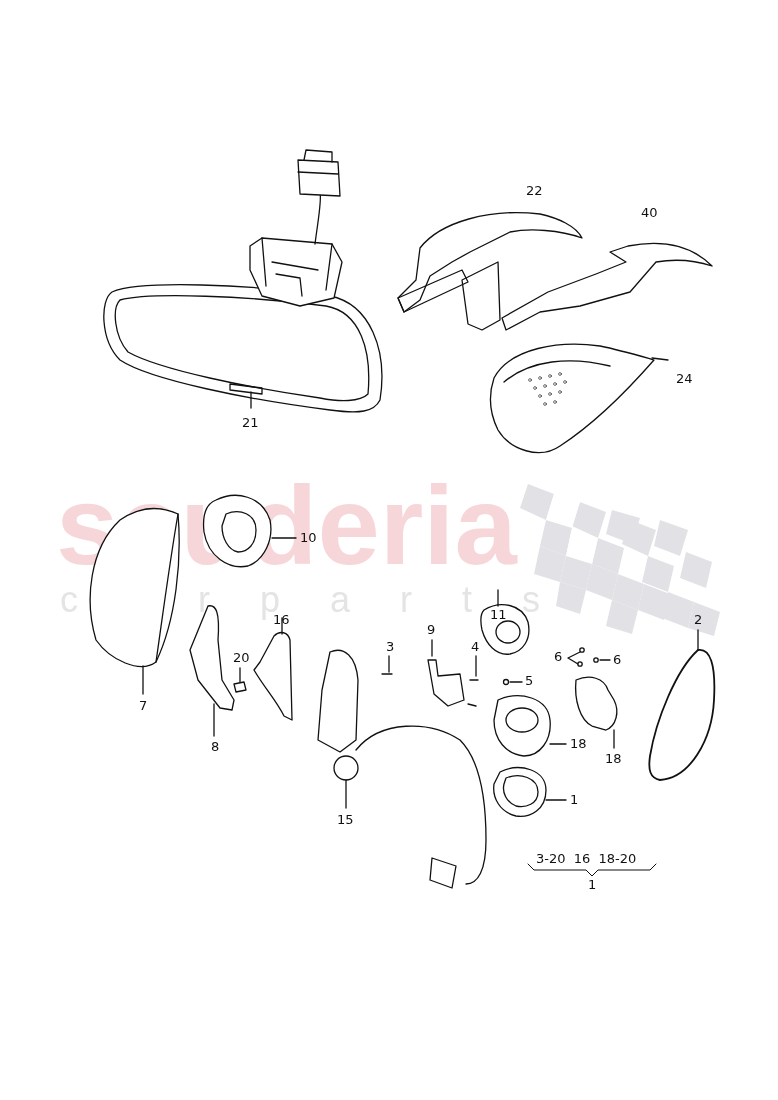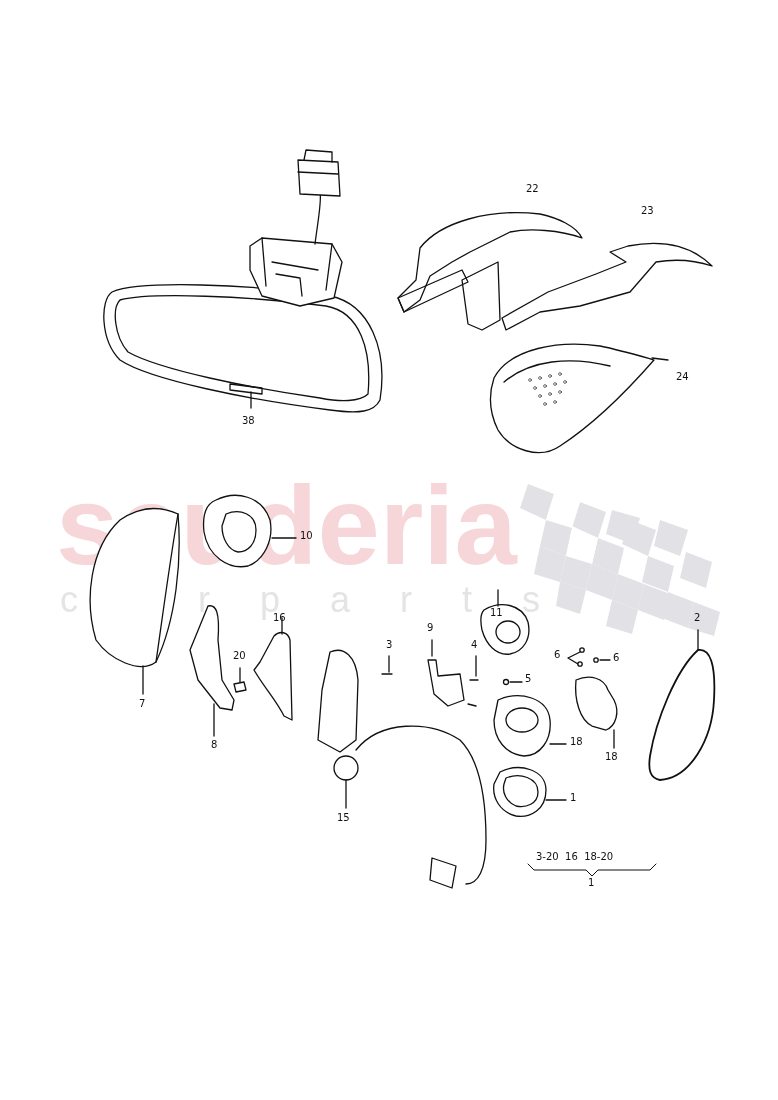--- a/index.html
+++ b/index.html
@@ -1,20 +1,20 @@
 <!DOCTYPE html>
 <html><head>
 <meta charset="utf-8">
 <style>
   html, body { margin: 0; padding: 0; background: #ffffff; }
   body { width: 778px; height: 1100px; position: relative; overflow: hidden; font-family: "DejaVu Sans", sans-serif; }
   .canvas { position: absolute; left: 0; top: 0; width: 778px; height: 1100px; }
   .wm-text { position: absolute; left: 56px; top: 470px; font-family: "Liberation Sans", sans-serif; font-weight: bold; font-size: 112px; color: #f6d6d9; letter-spacing: 0px; line-height: 1; }
   .wm-sub { position: absolute; left: 60px; top: 582px; font-family: "Liberation Sans", sans-serif; font-size: 36px; color: #e4e4e4; letter-spacing: 0; line-height: 1; display: flex; gap: 50px; }
-  .callout { position: absolute; font-family: "DejaVu Sans", sans-serif; font-size: 10px; color: #111; line-height: 1; white-space: nowrap; }
+  .callout { position: absolute; font-family: "DejaVu Sans", sans-serif; font-size: 13px; color: #111; line-height: 1; white-space: nowrap; }
   svg { position: absolute; left: 0; top: 0; }
 </style>
 </head>
 <body>
 
 <div class="canvas">
 
   <svg width="778" height="1100">
     <g fill="#e2e2e6">
       <polygon points="528,484 554,494 546,520 520,508"></polygon>
@@ -183,23 +183,23 @@
     </g>
 
     <g>
       <path d="M698,650 C710,648 716,664 714,700 C712,740 690,778 660,780 C650,778 648,770 650,756 C656,720 676,670 698,650 Z" fill="#fff" stroke-width="1.8"></path>
       <line x1="698" y1="630" x2="698" y2="650"></line>
     </g>
 
     <path d="M528,864 L534,870 L586,870 L592,876 L598,870 L650,870 L656,864" stroke-width="1"></path>
   </svg>
 
-  <div class="callout" style="left:242px;top:416px">38</div>
+  <div class="callout" style="left:242px;top:416px">21</div>
   <div class="callout" style="left:526px;top:184px">22</div>
-  <div class="callout" style="left:641px;top:206px">23</div>
+  <div class="callout" style="left:641px;top:206px">40</div>
   <div class="callout" style="left:676px;top:372px">24</div>
   <div class="callout" style="left:300px;top:531px">10</div>
   <div class="callout" style="left:490px;top:608px">11</div>
   <div class="callout" style="left:273px;top:613px">16</div>
   <div class="callout" style="left:694px;top:613px">2</div>
   <div class="callout" style="left:427px;top:623px">9</div>
   <div class="callout" style="left:386px;top:640px">3</div>
   <div class="callout" style="left:471px;top:640px">4</div>
   <div class="callout" style="left:554px;top:650px">6</div>
   <div class="callout" style="left:613px;top:653px">6</div>

